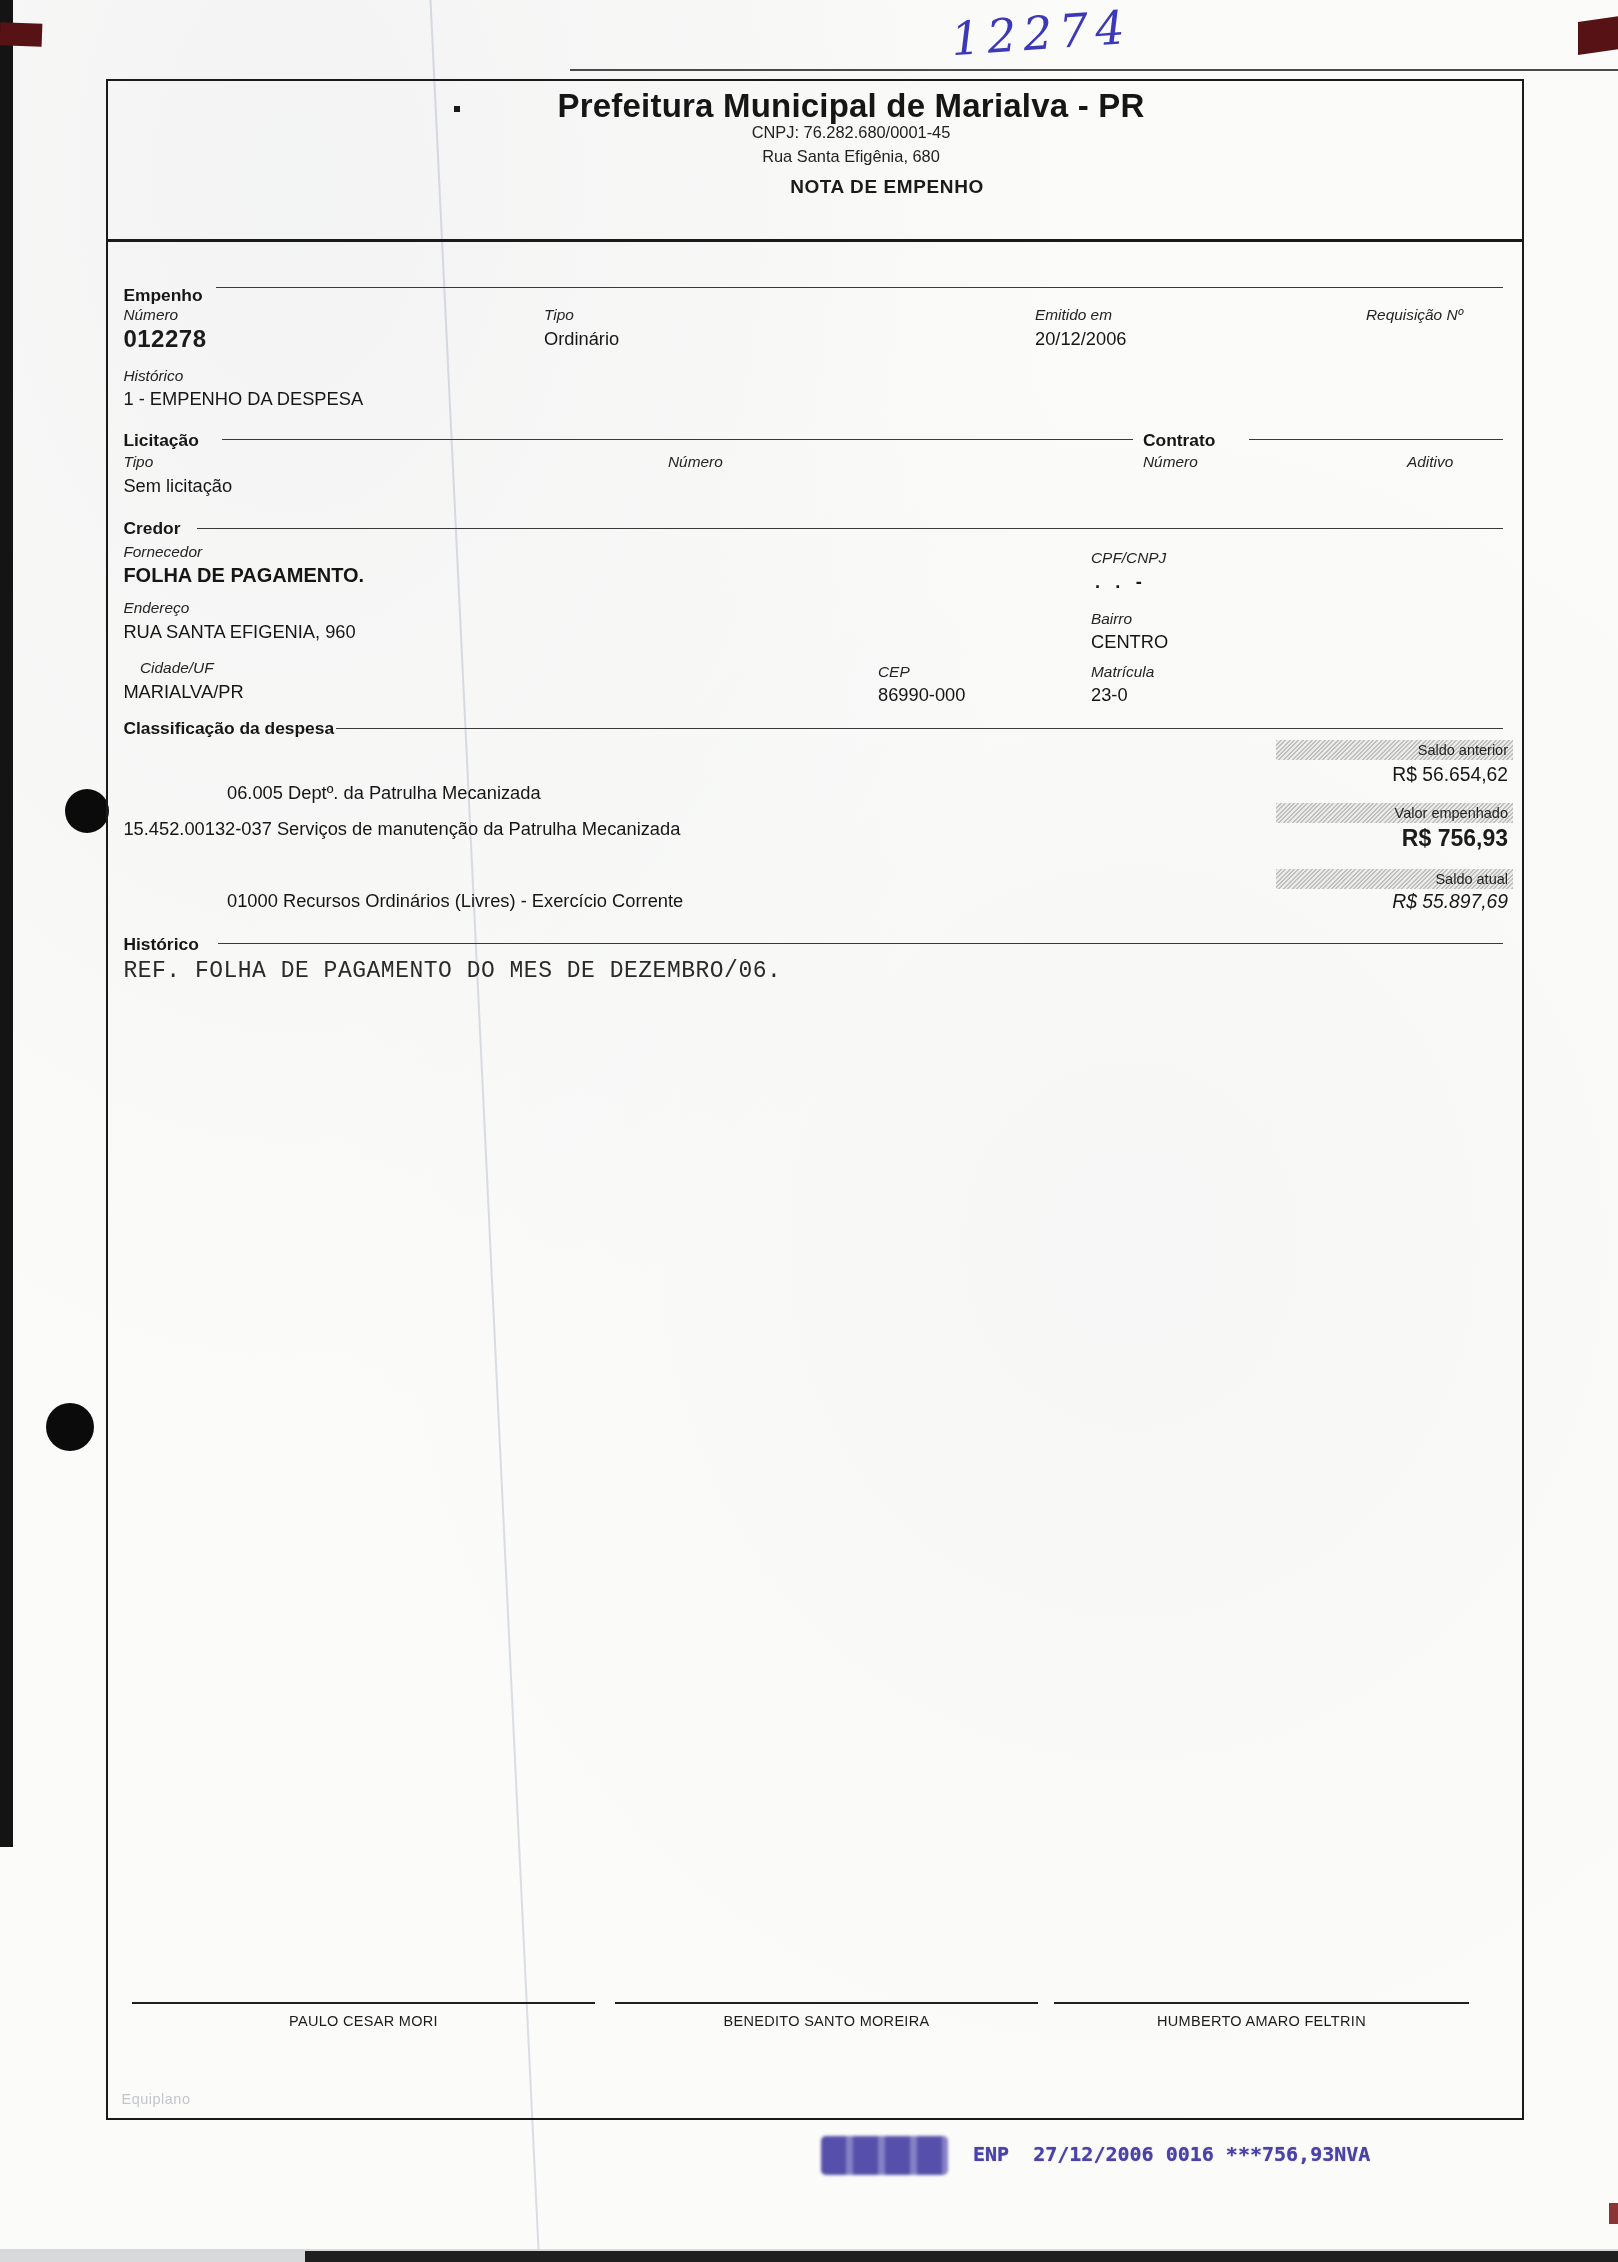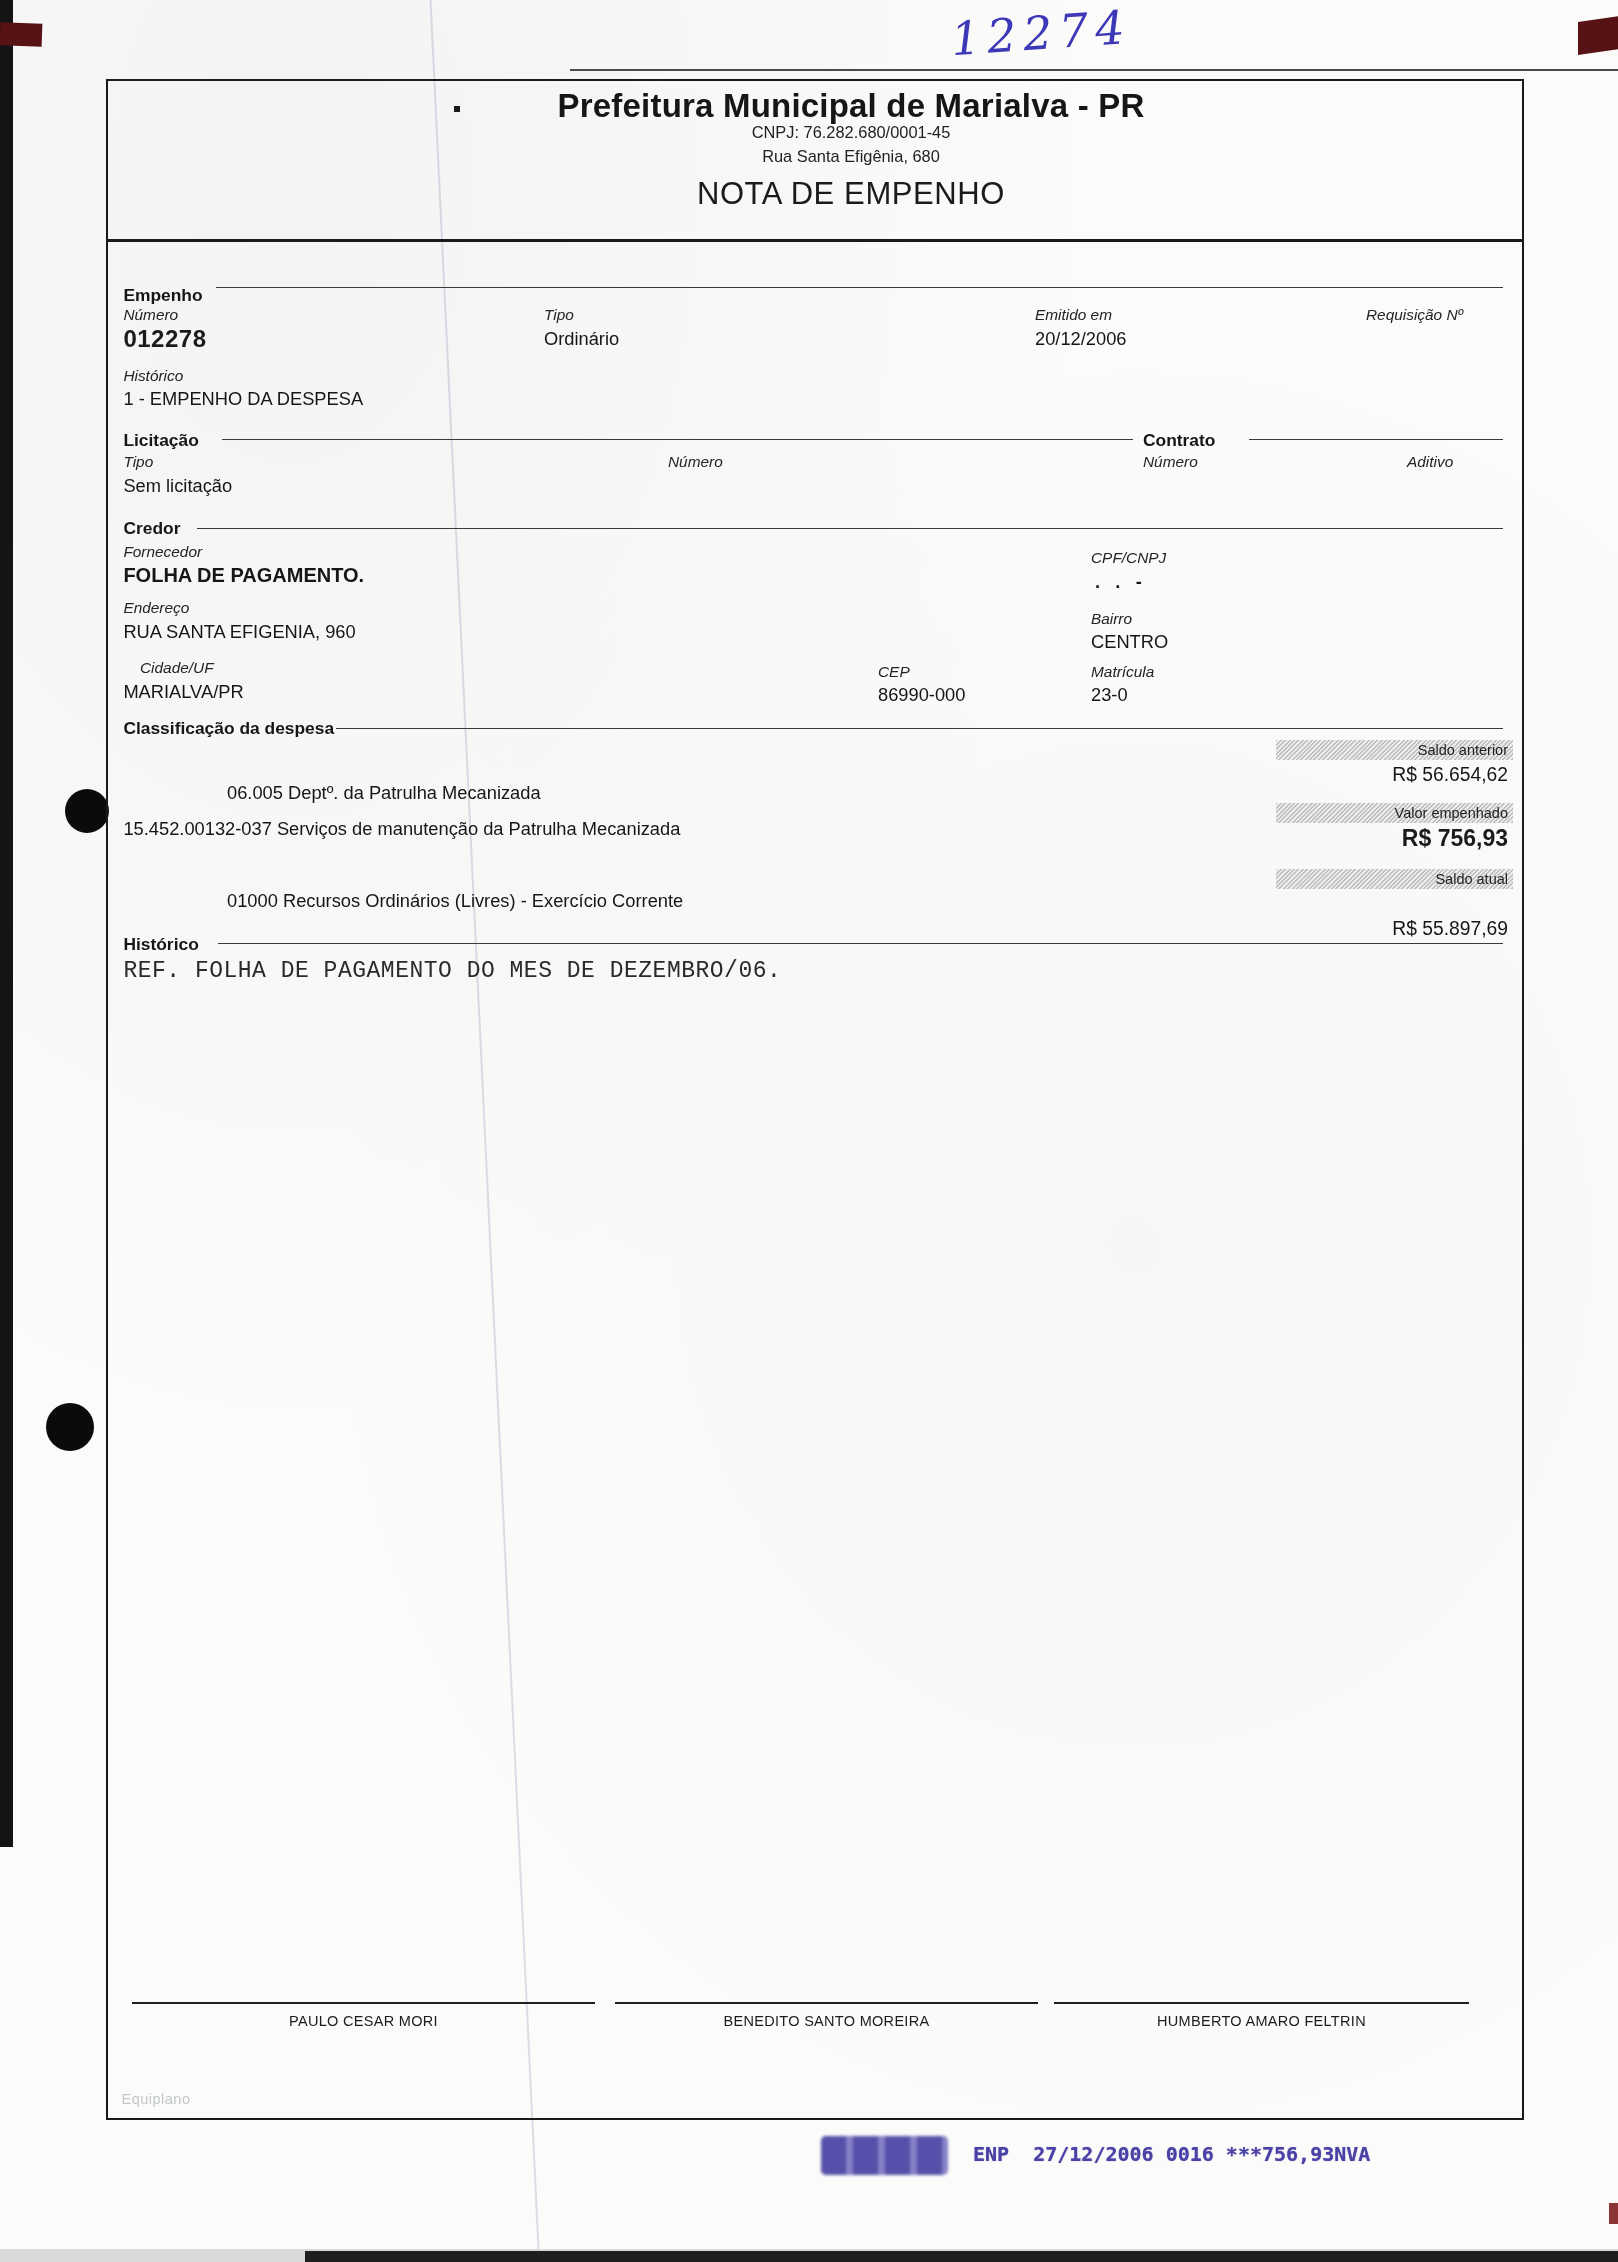--- a/index.html
+++ b/index.html
@@ -19,21 +19,21 @@
   .crease{left:429px;top:-9.7px;width:1.9px;height:2337px;background:rgba(130,145,175,0.28);
           transform-origin:top left;transform:rotate(-2.75deg);}
   .topline{left:570px;top:69px;width:1049px;height:1.9px;background:#4a4a4a;}
   .hand{left:951px;top:5.8px;font-family:"DejaVu Serif",serif;font-style:italic;
         font-size:46px;color:#3c38b8;letter-spacing:6.8px;transform:rotate(-4deg);}
   
   .docbox{left:106px;top:79px;width:1414px;height:2037px;border:2.9px solid #1a1a1a;background:transparent;}
   .center{left:0;width:1414px;text-align:center;padding-left:36px;}
   .title{top:5.8px;font-size:33px;font-weight:bold;letter-spacing:0.2px;color:#161616;}
   .sub{font-size:16.4px;color:#222;}
-  .doctitle{top:95px;font-size:31px;font-weight:normal;letter-spacing:0.6px;}
+  .doctitle{top:95px;font-size:19px;font-weight:bold;letter-spacing:0.6px;margin-left:36px;}
   .hdr-divider{left:0;top:158px;width:1414px;height:2.9px;background:#1a1a1a;}
   .sec-label{font-size:17.4px;font-weight:bold;color:#161616;}
   .rule{height:0;border-top:1.9px solid #3a3a3a;}
   .flabel{font-style:italic;font-size:15.4px;color:#242424;}
   .fvalue{font-size:18.3px;color:#161616;}
   .big-num{font-size:24px;font-weight:bold;letter-spacing:0.5px;}
   .class-row{font-size:18.3px;color:#161616;white-space:nowrap;}
   .code0{display:inline-block;width:158px;}
   .hatch{width:232px;height:20px;line-height:20px;text-align:right;padding-right:4.8px;
          font-size:14.5px;color:#1e1e1e;
@@ -121,21 +121,21 @@
 
     <div class="abs class-row" style="left:119px;top:701px;"><span>06.005</span> <span>Deptº. da Patrulha Mecanizada</span></div>
     <div class="abs class-row" style="left:15.4px;top:737px;"><span>15.452.00132-037</span> <span>Serviços de manutenção da Patrulha Mecanizada</span></div>
     <div class="abs class-row" style="left:119px;top:809px;"><span>01000</span> <span>Recursos Ordinários (Livres) - Exercício Corrente</span></div>
 
     <div class="abs hatch" style="left:1168px;top:659px;">Saldo anterior</div>
     <div class="abs money" style="left:1163px;top:683px;">R$ 56.654,62</div>
     <div class="abs hatch" style="left:1168px;top:722px;">Valor empenhado</div>
     <div class="abs money-bold" style="left:1163px;top:744px;">R$ 756,93</div>
     <div class="abs hatch" style="left:1168px;top:788px;">Saldo atual</div>
-    <div class="abs money" style="left:1163px;top:837px;">R$ 55.897,69</div>
+    <div class="abs money" style="left:1163px;top:810px;font-style:italic;">R$ 55.897,69</div>
 
     <div class="abs sec-label" style="left:15.4px;top:853px;">Histórico</div>
     <div class="abs rule" style="left:110px;top:862px;width:1285px;"></div>
     <div class="abs mono" style="left:15.4px;top:877px;">REF. FOLHA DE PAGAMENTO DO MES DE DEZEMBRO/06.</div>
 
     <div class="abs" style="left:24px;top:1921px;width:463px;">
       <div class="sig-line"></div>
       <div class="sig-name">PAULO CESAR MORI</div>
     </div>
     <div class="abs" style="left:507px;top:1921px;width:423px;">

